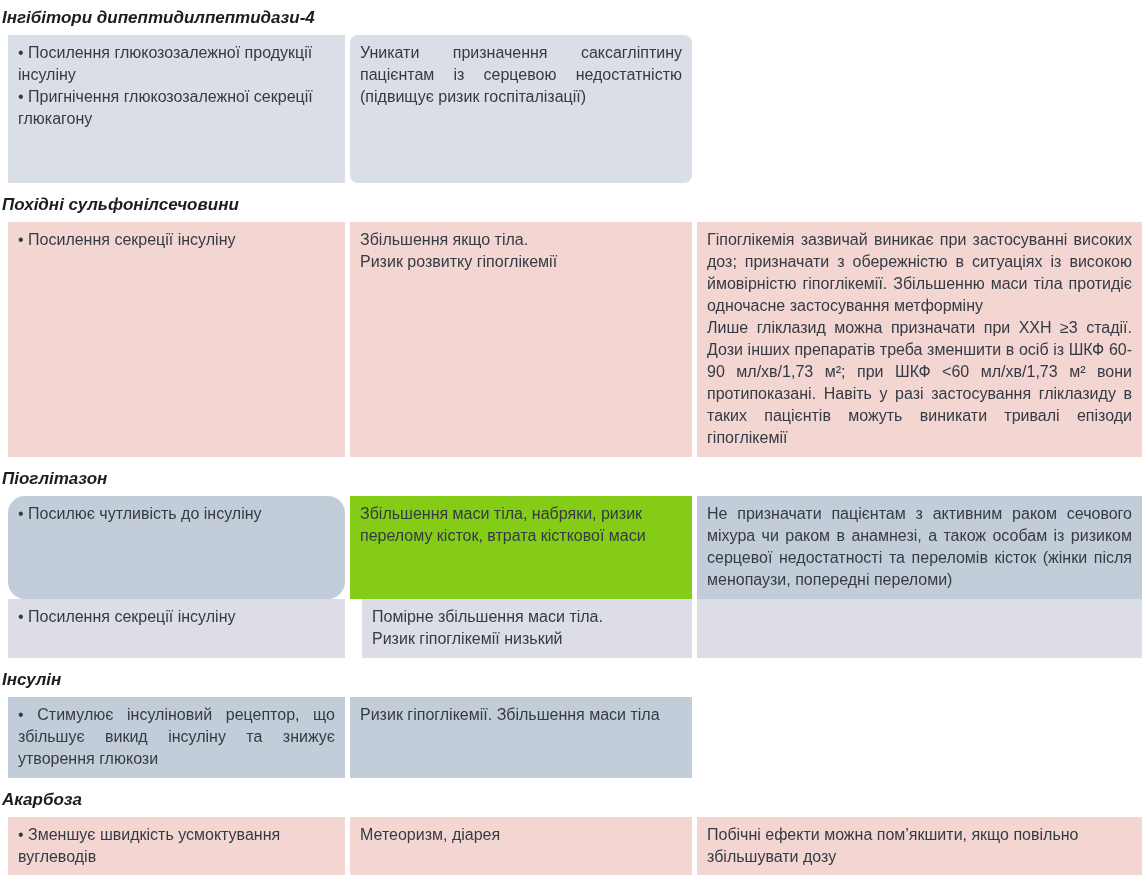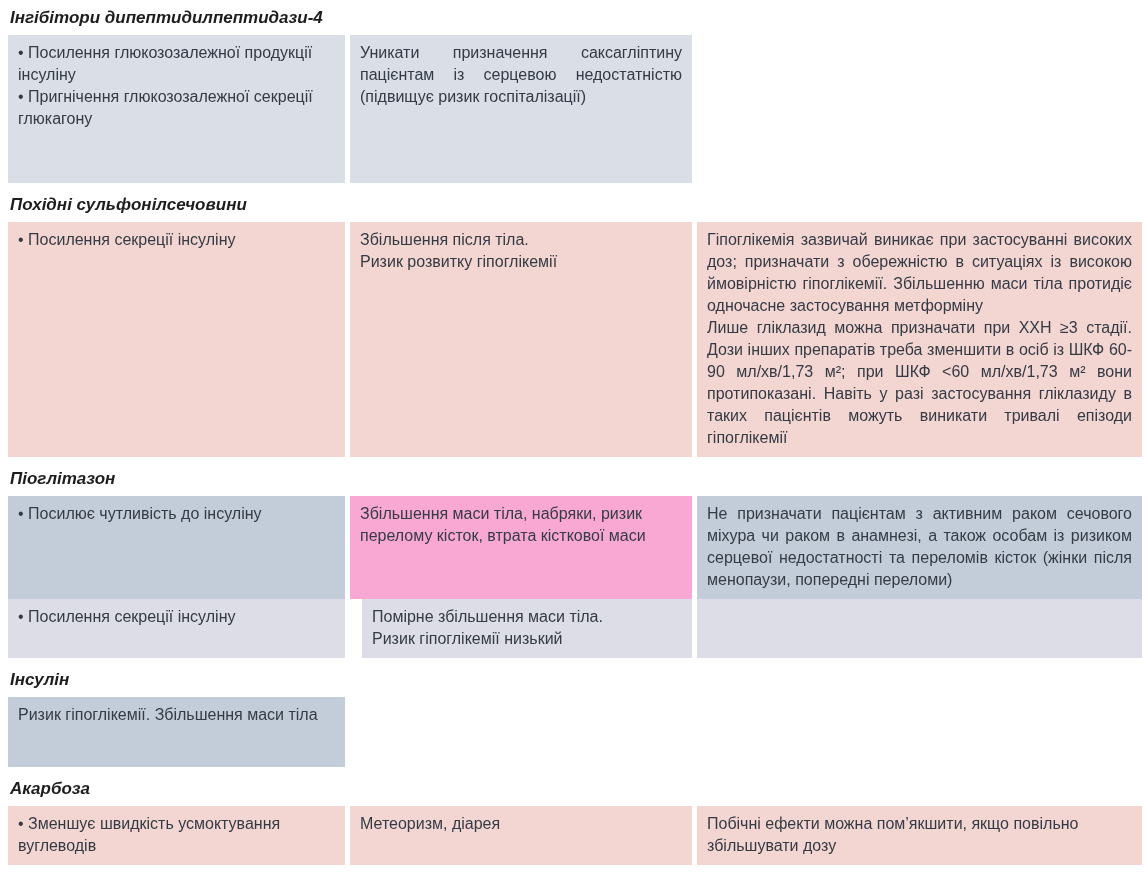--- a/index.html
+++ b/index.html
@@ -16,21 +16,21 @@
   }
   .table {
     padding-top: 8px;
   }
   .section-header {
     font-size: 17px;
     line-height: 19px;
     font-weight: bold;
     font-style: italic;
     color: #1d1d1f;
-    margin: 12px 6px 8px 10px;
+    margin: 12px 6px 8px 2px;
   }
   .table .section:first-child .section-header {
     margin-top: 0;
   }
   .section-row {
     display: grid;
     grid-template-columns: 337px 342px 1fr;
     column-gap: 5px;
     margin: 0 6px 0 8px;
   }
@@ -54,56 +54,57 @@
 </head>
 <body>
 
 <div class="table">
 
   <div class="section">
     <div class="section-header">Інгібітори дипептидилпептидази-4</div>
     <div class="section-row row-s1">
       <div class="cell" style="background-color: rgb(218, 222, 231);">• Посилення глюкозозалежної продукції інсуліну
 • Пригнічення глюкозозалежної секреції глюкагону</div>
-      <div class="cell justify" style="background-color: rgb(218, 222, 231);">Уникати призначення саксагліптину пацієнтам із серцевою недостатністю (підвищує ризик госпіталізації)</div>
+      <div class="cell justify" style="background-color: rgb(218, 222, 231); border-radius: 8px;">Уникати призначення саксагліптину пацієнтам із серцевою недостатністю (підвищує ризик госпіталізації)</div>
     </div>
   </div>
 
   <div class="section">
     <div class="section-header">Похідні сульфонілсечовини</div>
     <div class="section-row row-s2">
       <div class="cell" style="background-color: rgb(243, 213, 210);">• Посилення секреції інсуліну</div>
-      <div class="cell" style="background-color: rgb(243, 213, 210);">Збільшення після тіла.
+      <div class="cell" style="background-color: rgb(243, 213, 210);">Збільшення якщо тіла.
 Ризик розвитку гіпоглікемії</div>
       <div class="cell justify" style="background-color: rgb(243, 213, 210);">Гіпоглікемія зазвичай виникає при застосуванні високих доз; призначати з обережністю в ситуаціях із високою ймовірністю гіпоглікемії. Збільшенню маси тіла протидіє одночасне застосування метформіну
 Лише гліклазид можна призначати при ХХН ≥3 стадії. Дози інших препаратів треба зменшити в осіб із ШКФ 60-90 мл/хв/1,73 м²; при ШКФ &lt;60 мл/хв/1,73 м² вони протипоказані. Навіть у разі застосування гліклазиду в таких пацієнтів можуть виникати тривалі епізоди гіпоглікемії</div>
     </div>
   </div>
 
   <div class="section">
     <div class="section-header">Піоглітазон</div>
     <div class="section-row row-s3">
-      <div class="cell" style="background-color: rgb(195, 205, 217);">• Посилює чутливість до інсуліну</div>
-      <div class="cell" style="background-color: #f9a8d4;">Збільшення маси тіла, набряки, ризик перелому кісток, втрата кісткової маси</div>
+      <div class="cell" style="background-color: rgb(195, 205, 217); border-radius: 17px;">• Посилює чутливість до інсуліну</div>
+      <div class="cell" style="background-color: #84cc16;">Збільшення маси тіла, набряки, ризик перелому кісток, втрата кісткової маси</div>
       <div class="cell justify" style="background-color: rgb(195, 205, 217);">Не призначати пацієнтам з активним раком сечового міхура чи раком в анамнезі, а також особам із ризиком серцевої недостатності та переломів кісток (жінки після менопаузи, попередні переломи)</div>
     </div>
   </div>
 
   <div class="section">
     <div class="section-row row-s4">
       <div class="cell" style="background-color: rgb(220, 221, 231);">• Посилення секреції інсуліну</div>
       <div class="cell" style="background-color: rgb(220, 221, 231); margin-left: 12px;">Помірне збільшення маси тіла.
 Ризик гіпоглікемії низький</div>
       <div class="cell" style="background-color: rgb(220, 221, 231);"></div>
     </div>
   </div>
 
   <div class="section">
     <div class="section-header">Інсулін</div>
     <div class="section-row row-s5">
+      <div class="cell justify" style="background-color: rgb(195, 205, 217);">• Стимулює інсуліновий рецептор, що збільшує викид інсуліну та знижує утворення глюкози</div>
       <div class="cell" style="background-color: rgb(195, 205, 217);">Ризик гіпоглікемії. Збільшення маси тіла</div>
     </div>
   </div>
 
   <div class="section">
     <div class="section-header">Акарбоза</div>
     <div class="section-row row-s6">
       <div class="cell" style="background-color: rgb(243, 213, 210);">• Зменшує швидкість усмоктування вуглеводів</div>
       <div class="cell" style="background-color: rgb(243, 213, 210);">Метеоризм, діарея</div>
       <div class="cell" style="background-color: rgb(243, 213, 210);">Побічні ефекти можна пом’якшити, якщо повільно збільшувати дозу</div>

